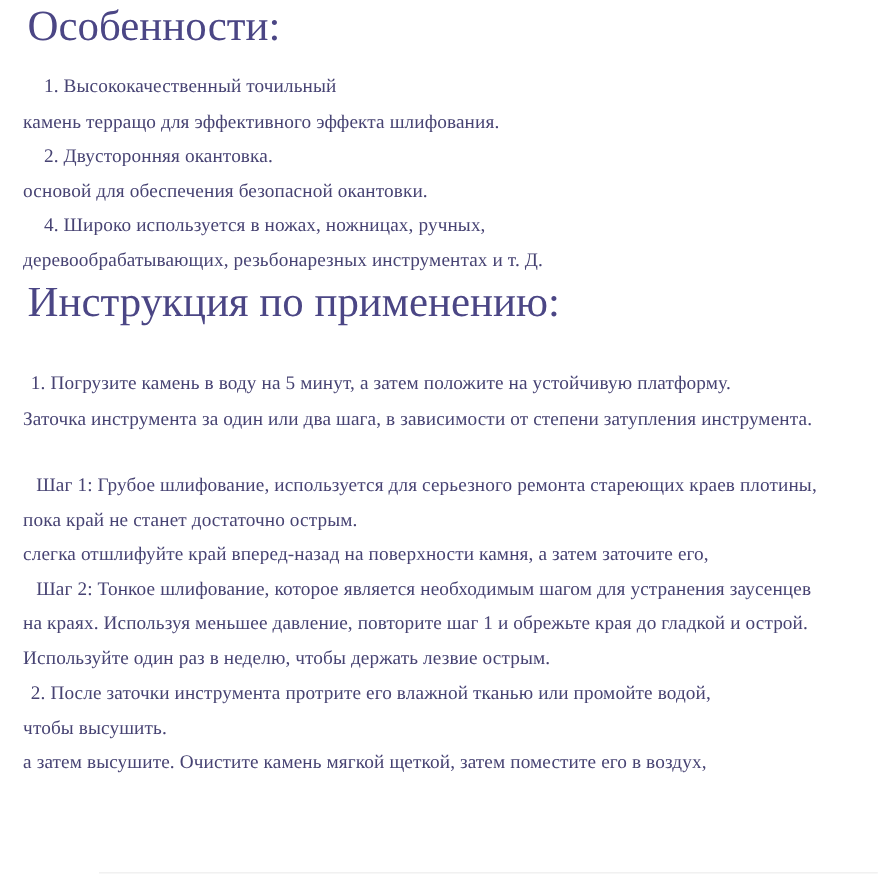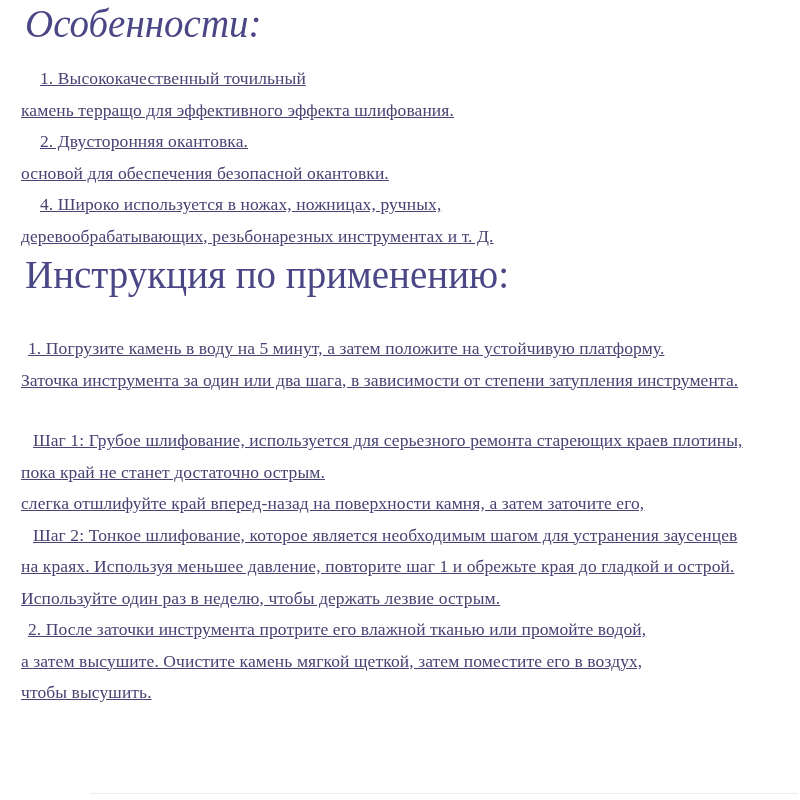--- a/index.html
+++ b/index.html
@@ -21,27 +21,26 @@
   }
   h1 {
     font-family: "Liberation Serif", "DejaVu Serif", serif;
     font-weight: normal;
     font-size: 39px;
     line-height: 44px;
     color: var(--heading-color, #4b4685);
     margin: 0 0 0 4px;
     white-space: nowrap;
   }
-  .h1-features { padding-top: 2px; font-style: italic; }
+  .h1-features { padding-top: 2px; }
   .h1-instructions { line-height: 46px; }
   .text-block {
     font-size: 17.5px;
     line-height: 31.5px;
     letter-spacing: 0.1px;
-    text-decoration: underline;
   }
   .features-block { margin-top: 17px; }
   .instructions-block { margin-top: 35px; }
   .line {
     white-space: nowrap;
   }
   .ind-19 { padding-left: 19px; }
   .ind-12 { padding-left: 12px; }
   .ind-7  { padding-left: 7px; }
   .spacer { height: 29px; }
@@ -79,20 +78,20 @@
       <div class="line ind-7">1. Погрузите камень в воду на 5 минут, а затем положите на устойчивую платформу.</div>
       <div class="line">Заточка инструмента за один или два шага, в зависимости от степени затупления инструмента.</div>
       <div class="spacer"></div>
       <div class="line ind-12">Шаг 1: Грубое шлифование, используется для серьезного ремонта стареющих краев плотины,</div>
       <div class="line">пока край не станет достаточно острым.</div>
       <div class="line">слегка отшлифуйте край вперед-назад на поверхности камня, а затем заточите его,</div>
       <div class="line ind-12">Шаг 2: Тонкое шлифование, которое является необходимым шагом для устранения заусенцев</div>
       <div class="line">на краях. Используя меньшее давление, повторите шаг 1 и обрежьте края до гладкой и острой.</div>
       <div class="line">Используйте один раз в неделю, чтобы держать лезвие острым.</div>
       <div class="line ind-7">2. После заточки инструмента протрите его влажной тканью или промойте водой,</div>
+      <div class="line">чтобы высушить.</div>
       <div class="line">а затем высушите. Очистите камень мягкой щеткой, затем поместите его в воздух,</div>
-      <div class="line">чтобы высушить.</div>
     </div>
   </section>
 
 </div>
 
 <div class="bottom-divider"></div>
 
 </body></html>

